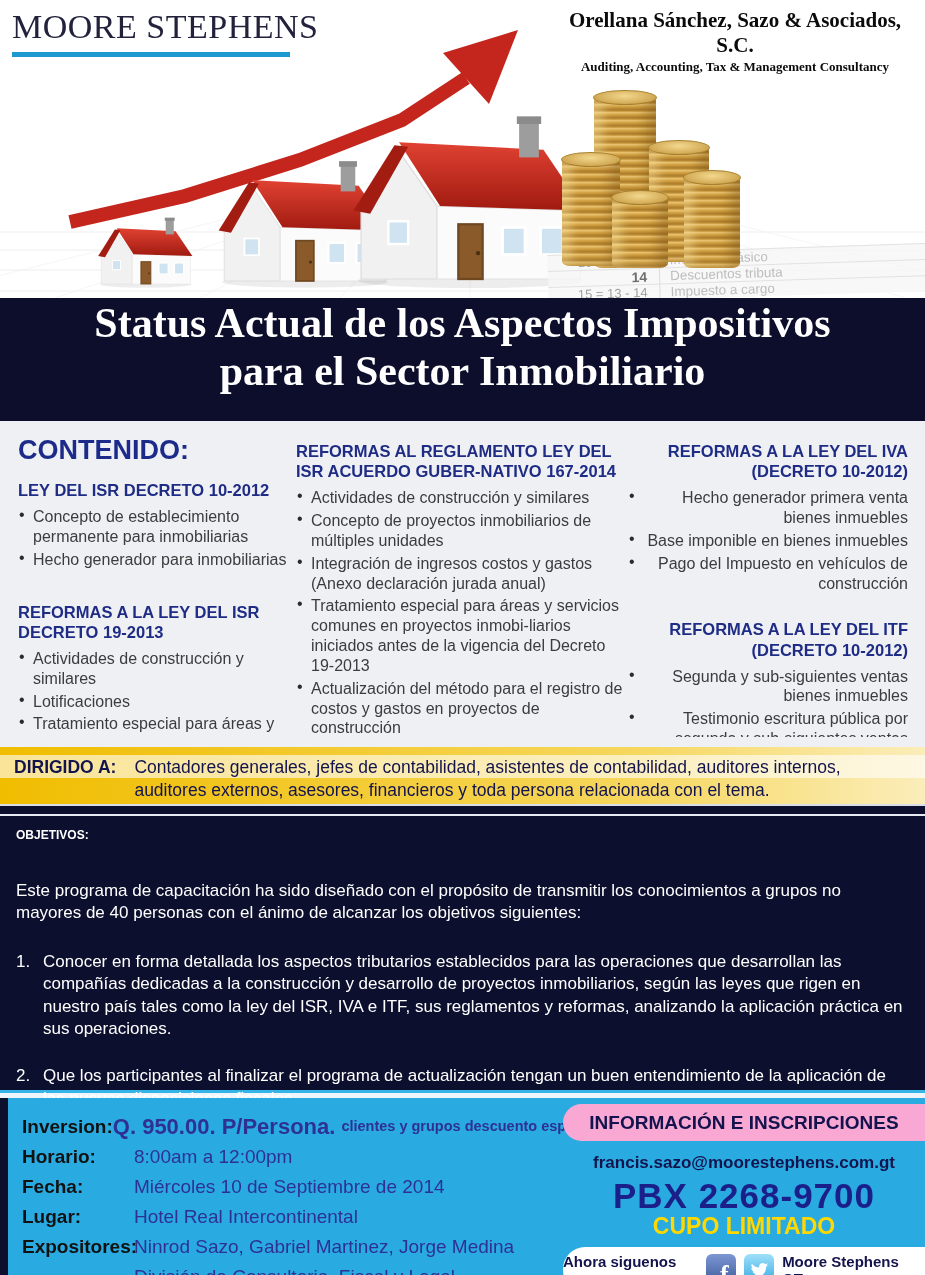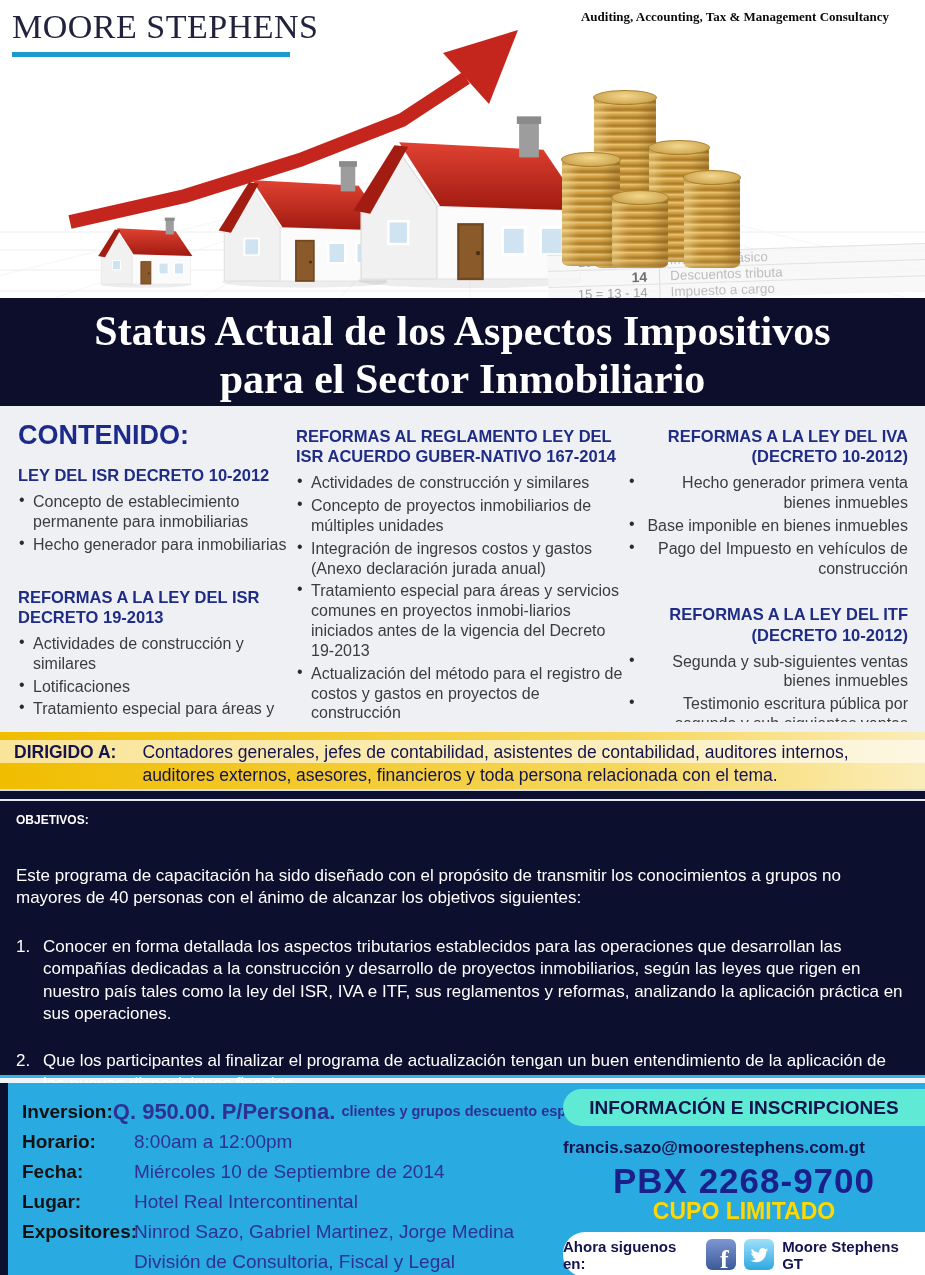--- a/index.html
+++ b/index.html
@@ -35,22 +35,22 @@
   
   .tax-form { position:absolute; left:548px; top:249px; width:380px; transform:rotate(-1.8deg); z-index:1; }
   .tf-row { display:flex; align-items:center; height:16px; border-top:1px solid #e2e2e2;
             background:rgba(246,246,246,.8); }
   .tf-num { width:112px; text-align:right; padding-right:12px; font-size:13px; color:#9f9f9f;
             border-right:1px solid #dcdcdc; white-space:nowrap; }
   .tf-label { padding-left:10px; font-size:13.5px; color:#bdbdbd; white-space:nowrap; overflow:hidden; }
   .tf-row.mid .tf-num { font-weight:bold; color:#6f6f6f; font-size:14px; }
 
   
-  .banner { height:108px; background:#0c0e2c; color:#fff; text-align:center;
-            font-family:"Liberation Serif", serif; font-weight:bold; padding-top:8px; }
+  .banner { height:123px; background:#0c0e2c; color:#fff; text-align:center;
+            font-family:"Liberation Serif", serif; font-weight:bold; }
   .banner .b1 { font-size:42px; line-height:50px; }
   .banner .b2 { font-size:42px; line-height:46px; }
 
   
   .contenido { display:flex; background:#eef0f4; height:326px; padding:14px 12px 10px 18px; }
   .col { overflow:hidden; }
   .col1 { width:278px; }
   .col2 { width:332px; padding-top:6px; }
   .col3 { width:280px; padding-top:6px;text-align:right; }
   .cont-title { font-size:27px; font-weight:bold; color:#1c2b8a; margin:0 0 14px 0; }
@@ -59,21 +59,21 @@
   .col3 .sec + .sec { margin-top:26px; }
   ul.blist { list-style:none; }
   ul.blist li { position:relative; padding-left:15px; color:#3c3c3c; font-size:16px; line-height:1.24; margin-bottom:3px; }
   ul.blist li::before { content:"•"; position:absolute; left:1px; top:-2px; color:#2b2b2b; }
 
   
   .dirigido { height:57px; display:flex; padding:9px 12px 0 14px; color:#13134d; font-size:17.5px; line-height:23px;
       background-image:
         linear-gradient(to bottom, rgba(255,255,255,0) 0 8px, rgba(255,255,255,.6) 8px 31px, rgba(255,255,255,0) 31px),
         linear-gradient(to right, #f0bd00, #f6d75c 68%, #fbedba); }
-  .dirigido b { margin-right:26px; white-space:nowrap; }
+  .dirigido b { margin-right:18px; white-space:nowrap; }
   .dirigido p { flex:1; max-width:790px; }
   .sep1 { height:12px; background:linear-gradient(to bottom,#d9dde6 0 2px,#0c0f2e 2px 10px,#e8eaf2 10px 12px); }
 
   
   .objetivos { background:#0c0f2e; color:#ffffff; height:274px; padding:12px 22px 0 16px;
                font-size:17px; line-height:1.32; }
   .obj-title { font-weight:bold; font-size:12px; margin-bottom:5px; }
   .obj-intro { margin-bottom:26px; max-width:880px;margin-top:36px; }
   .obj-item { display:flex; margin-bottom:25px; }
   .obj-item .n { min-width:27px; }
@@ -84,23 +84,23 @@
   .bottom { position:relative; height:247px; background:#29abe2; border-left:8px solid #0c0f2e; }
   .details { position:absolute; left:14px; top:15px; width:545px; }
   .drow { display:flex; line-height:27px; margin-bottom:3px; }
   .dlabel { width:112px; font-weight:bold; color:#111; font-size:19px; }
   .dval { color:#2e3192; font-size:19px; white-space:nowrap; }
   .dval-big { color:#2e3192; font-size:22px; font-weight:bold; white-space:nowrap; }
   .dnote { color:#2e3192; font-size:14.5px; font-weight:bold; margin-left:6px; align-self:center; white-space:nowrap; }
   .dval2 { margin-left:112px; color:#2e3192; font-size:19px; line-height:27px; }
 
   .insc { position:absolute; left:555px; right:0; top:6px; }
-  .pill-yellow { background:#5eead4; border-radius:19px 0 0 19px; height:37px; line-height:37px;
+  .pill-yellow { background:#f9a8d4; border-radius:19px 0 0 19px; height:37px; line-height:37px;
                  text-align:center; color:#13134d; font-weight:bold; font-size:19px; }
-  .email { margin-top:12px; text-align:left; font-weight:bold; color:#13134d; font-size:17px; }
+  .email { margin-top:12px; text-align:center; font-weight:bold; color:#13134d; font-size:17px; }
   .pbx { text-align:center; font-weight:bold; color:#1b1f8a; font-size:35px; margin-top:3px; letter-spacing:1px; }
   .cupo { text-align:center; font-weight:bold; color:#ffd800; font-size:23px; margin-top:-3px; }
   .pill-white { background:#fff; border-radius:22px 0 0 22px; height:45px; margin-top:7px;
                 display:flex; align-items:center; justify-content:center; gap:8px; padding-right:6px; }
   .follow, .handle { font-weight:bold; color:#13134d; font-size:15px; }
   .sicon { width:31px; height:31px; border-radius:6px; display:flex; align-items:center; justify-content:center; }
   .fb { background:linear-gradient(#7d97d4,#3b5998); overflow:hidden; align-items:flex-end; }
   .fb span { color:#fff; font-family:"Liberation Serif",serif; font-weight:bold; font-size:26px; line-height:.82;
              transform:translateX(3px); }
   .tw { background:linear-gradient(#9fe0fa,#2fa8e0); }
@@ -158,20 +158,21 @@
       </g>
 
       <use href="#house" transform="translate(100,222) scale(0.62)"></use>
       <use href="#house" transform="translate(222,169) scale(1.12)"></use>
       <use href="#house" transform="translate(358,127) scale(1.52)"></use>
     </svg>
 
     <div class="logo">MOORE STEPHENS</div>
     <div class="logo-bar"></div>
     <div class="firm">
+      <div class="firm-name">Orellana Sánchez, Sazo &amp; Asociados, S.C.</div>
       <div class="firm-tag">Auditing, Accounting, Tax &amp; Management Consultancy</div>
     </div>
 
     <div class="tax-form">
       <div class="tf-row">
         <span class="tf-num">13 = 11 - 12</span>
         <span class="tf-label">Impuesto básico</span>
       </div>
       <div class="tf-row mid">
         <span class="tf-num">14</span>

